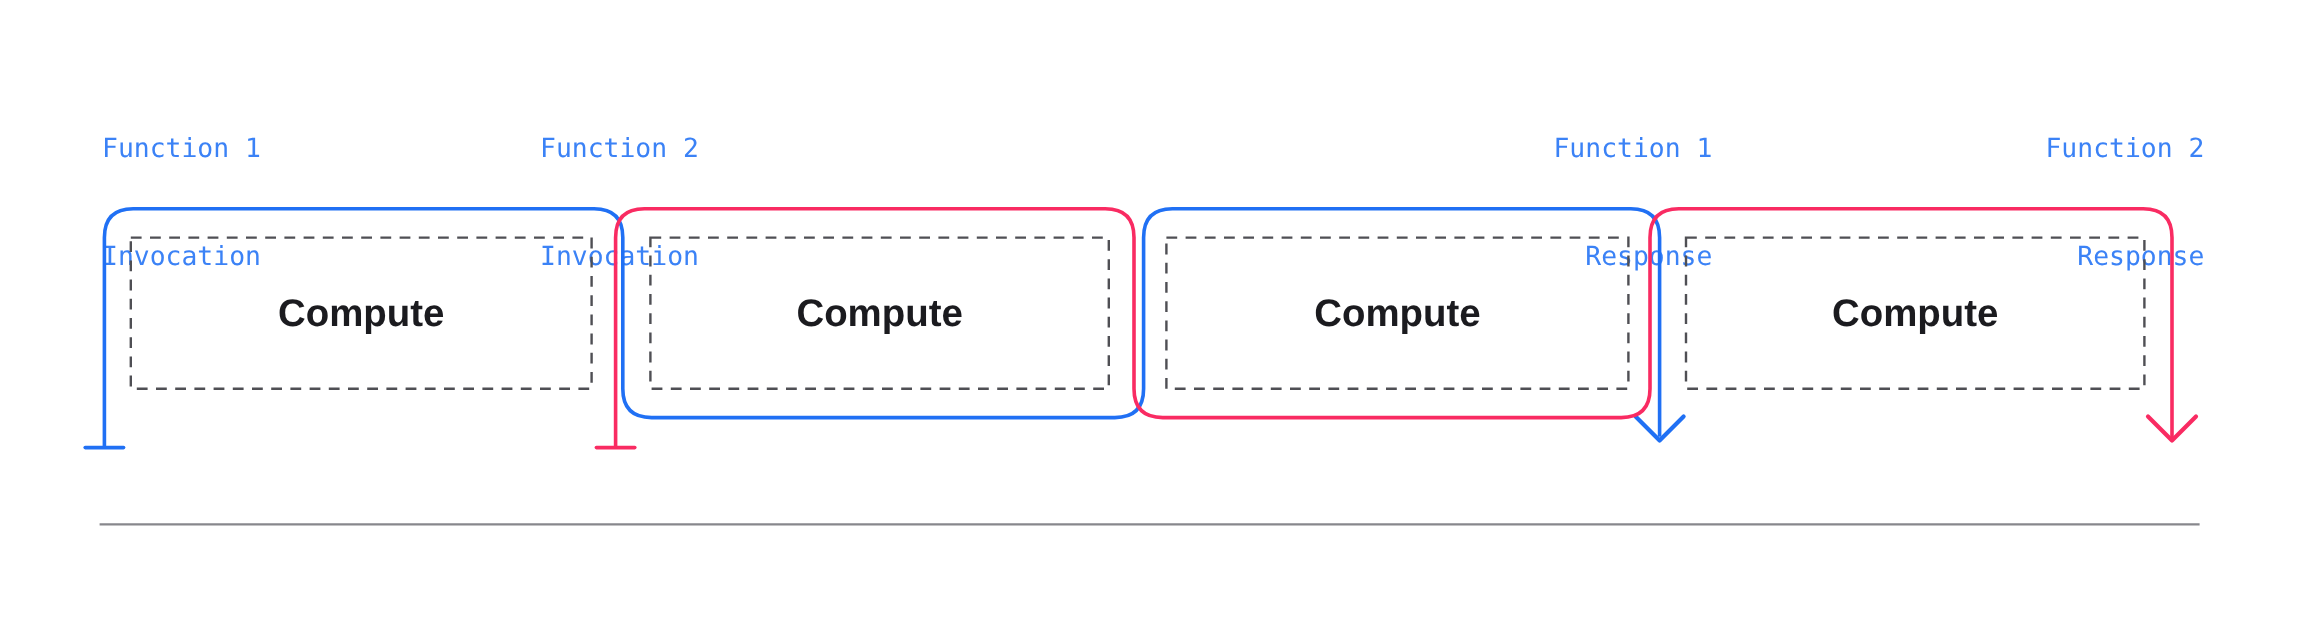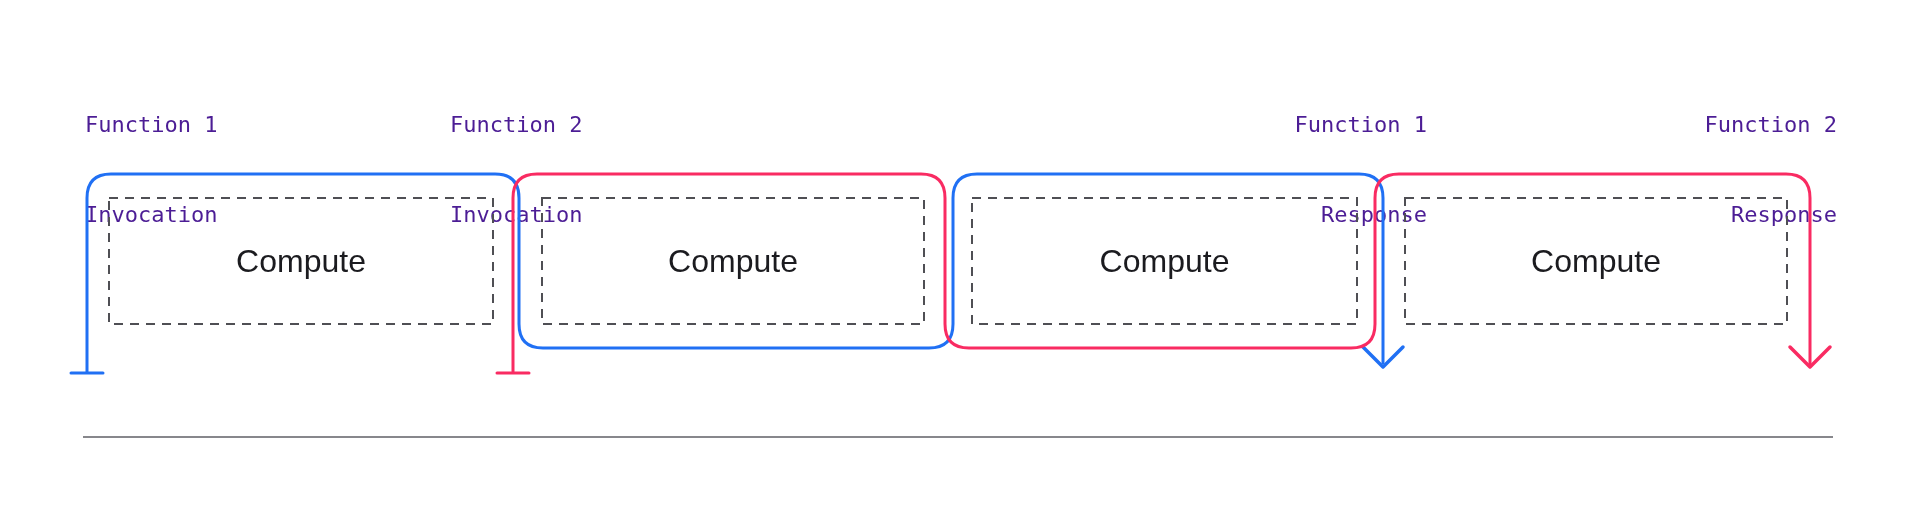--- a/index.html
+++ b/index.html
@@ -7,38 +7,38 @@
     position:relative;
     width:1920px;height:528px;
     background:#ffffff;
     overflow:hidden;
     font-family:"DejaVu Sans Mono","Liberation Mono",monospace;
   }
   
   .hlabel{
     position:absolute;top:50px;
     font-size:22px;line-height:30px;
-    color:#4c1d95;
+    color:#3b82f6;
     white-space:pre;
   }
   .hlabel .ln{display:block;}
   .hlabel.right{text-align:right;}
   #lbl-f1-inv{left:85px;}
   #lbl-f2-inv{left:450px;}
   #lbl-f1-resp{right:493px;}
   #lbl-f2-resp{right:83px;}
   
   svg.diagram{position:absolute;left:0;top:0;z-index:1;}
   
   .compute-label{
     position:absolute;top:198px;height:126px;
     display:flex;align-items:center;justify-content:center;
     font-family:"Liberation Sans","DejaVu Sans",sans-serif;
     font-size:32px;color:#1b1b1f;
-    z-index:2;pointer-events:none;
+    z-index:2;pointer-events:none;font-weight:bold;
   }
   #compute-1{left:109px;width:384px;}
   #compute-2{left:542px;width:382px;}
   #compute-3{left:972px;width:385px;}
   #compute-4{left:1405px;width:382px;}
   
   .instance-box{
     position:absolute;left:803px;top:405px;width:310px;height:63px;
     box-sizing:border-box;
     background:#ffffff;border:2px solid #707078;

